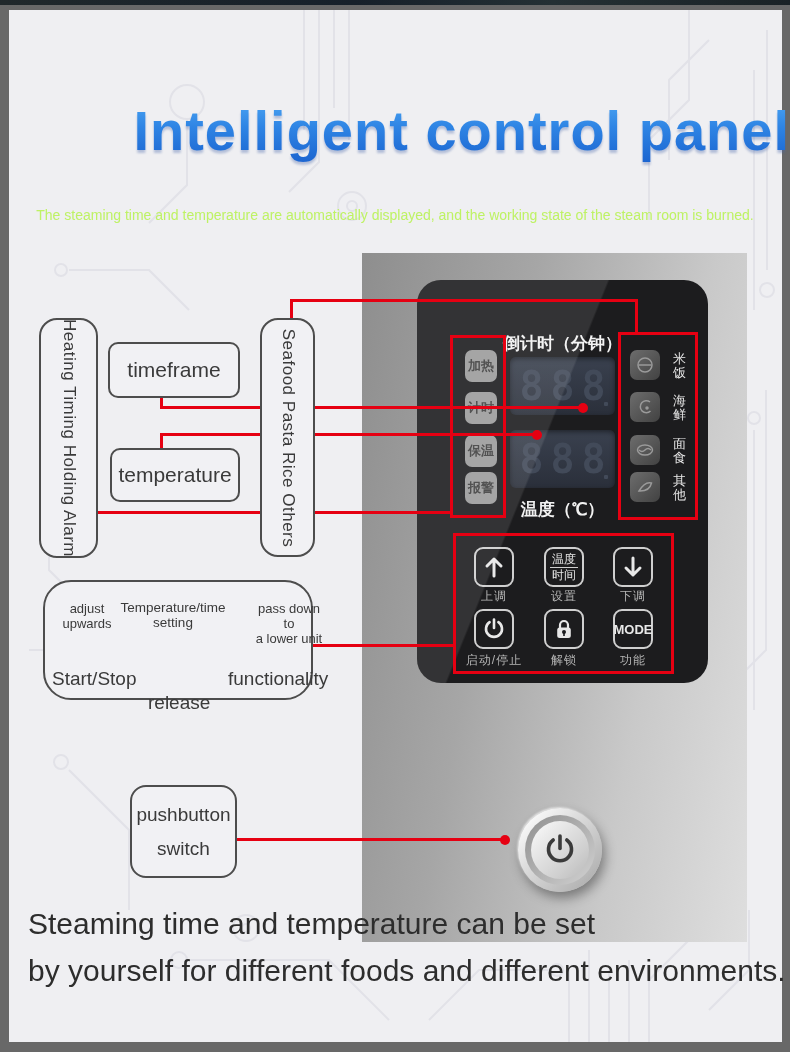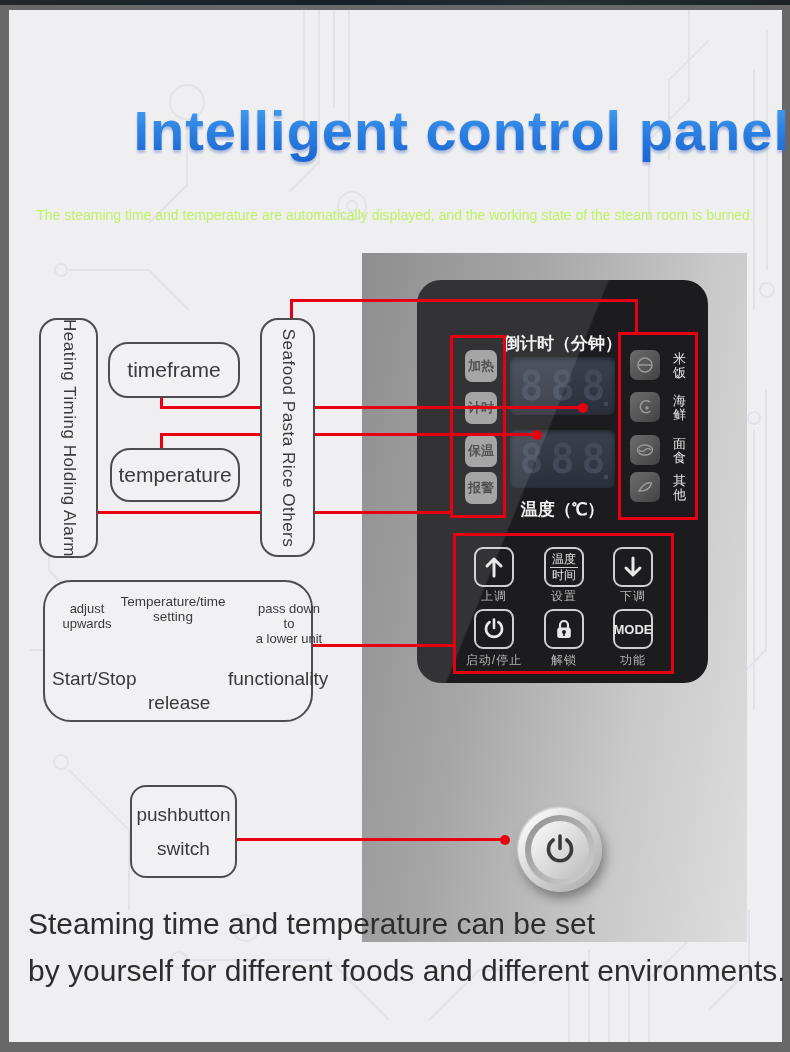--- a/index.html
+++ b/index.html
@@ -54,21 +54,21 @@
   .rline-h{position:absolute;height:3px;background:#e60012;}
   .rline-v{position:absolute;width:3px;background:#e60012;}
   .rrect{position:absolute;border:3px solid #e60012;box-sizing:border-box;}
   .rdot{position:absolute;width:10px;height:10px;border-radius:50%;background:#e60012;}
 
   
   .cbox{position:absolute;background:#f1f1f4;border:2px solid #4d4d4d;box-sizing:border-box;color:#3a3a3a;}
   .vbox{border-radius:18px;}
   .vbox>span{position:absolute;left:50%;top:50%;transform:translate(-50%,-50%) rotate(90deg);
     white-space:nowrap;font-size:17px;letter-spacing:.5px;}
-  .hbox{border-radius:20px;display:flex;align-items:center;justify-content:center;font-size:21px;}
+  .hbox{border-radius:10px;display:flex;align-items:center;justify-content:center;font-size:21px;}
   .pre{white-space:pre-line;}
   #multi-box{border-radius:28px;}
   #multi-box .small{position:absolute;font-size:13px;line-height:15px;text-align:center;}
   #multi-box .mid{position:absolute;font-size:13.5px;text-align:center;}
   #multi-box .big{position:absolute;font-size:19px;}
   #pushbutton-box{border-radius:16px;display:flex;align-items:center;justify-content:center;
     text-align:center;font-size:19px;line-height:34px;}
 
   
   #footer{position:absolute;left:28px;top:900px;font-size:30px;line-height:47px;color:#2d2d2d;}
@@ -252,24 +252,24 @@
   <div class="cbox hbox" style="left:108px;top:342px;width:132px;height:56px;">
     <span>timeframe</span>
   </div>
   <div class="cbox hbox" style="left:110px;top:448px;width:130px;height:54px;">
     <span>temperature</span>
   </div>
   <div class="cbox vbox" style="left:260px;top:318px;width:55px;height:239px;">
     <span>Seafood Pasta Rice Others</span>
   </div>
 
-  <div class="cbox" id="multi-box" style="left:43px;top:580px;width:270px;height:142px;text-decoration:underline;">
+  <div class="cbox" id="multi-box" style="left:43px;top:580px;width:270px;height:120px;text-decoration:underline;">
     <span class="small pre" style="left:10px;top:19px;width:64px;">adjust
 upwards</span>
-    <span class="mid" style="left:58px;top:12px;width:140px;">Temperature/time setting</span>
+    <span class="mid" style="left:58px;top:18px;width:140px;">Temperature/time setting</span>
     <span class="small pre" style="left:208px;top:19px;width:72px;">pass down to
 a lower unit</span>
     <span class="big" style="left:7px;top:86px;">Start/Stop</span>
     <span class="big" style="left:103px;top:86px;margin-top:24px;">release</span>
     <span class="big" style="left:183px;top:86px;">functionality</span>
   </div>
 
   <div class="cbox pre" id="pushbutton-box" style="left:130px;top:785px;width:107px;height:93px;">
     <span class="pre">pushbutton
 switch</span>

